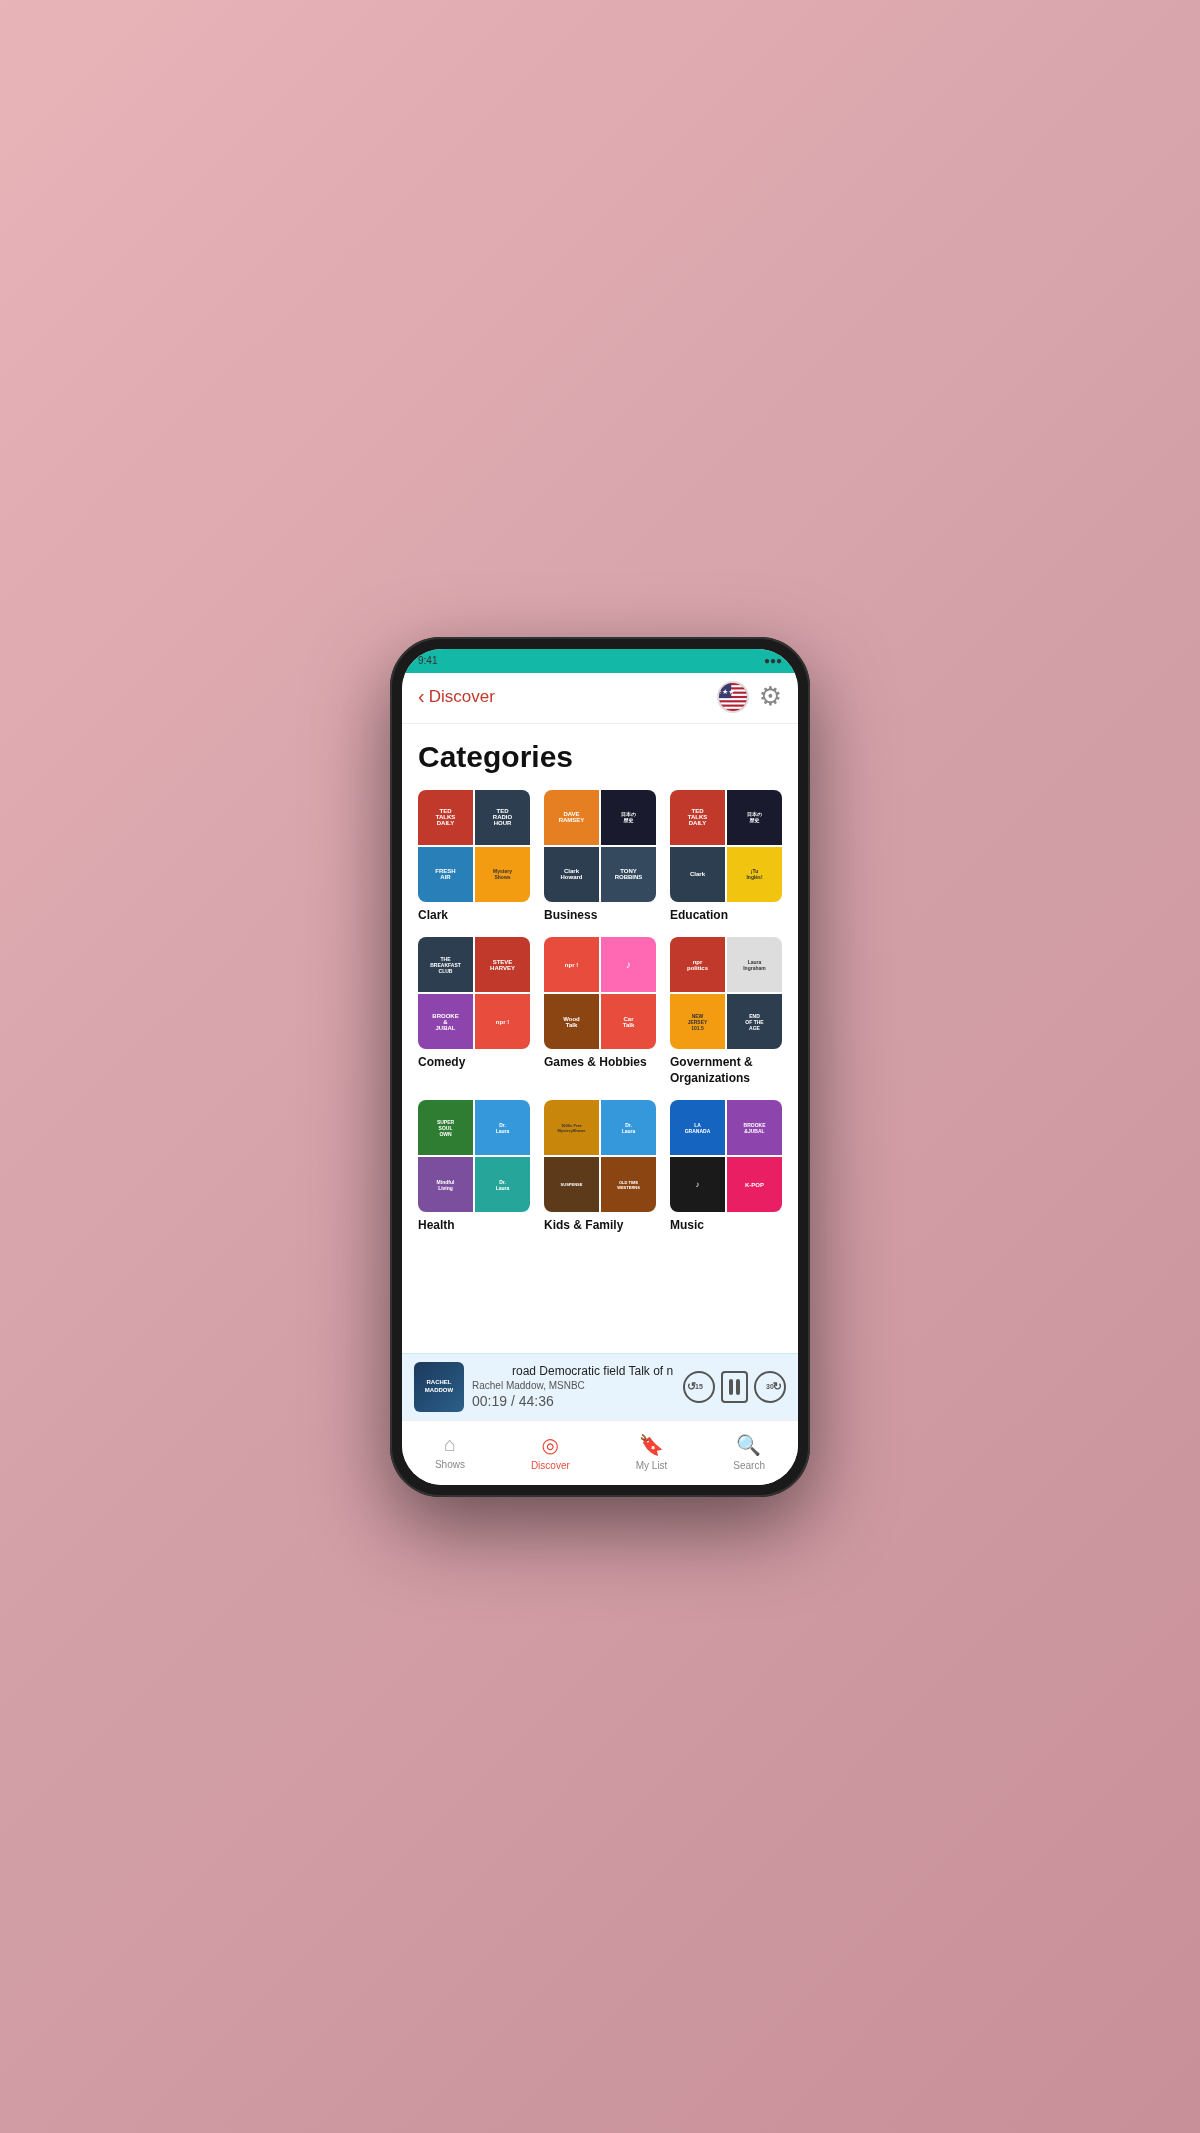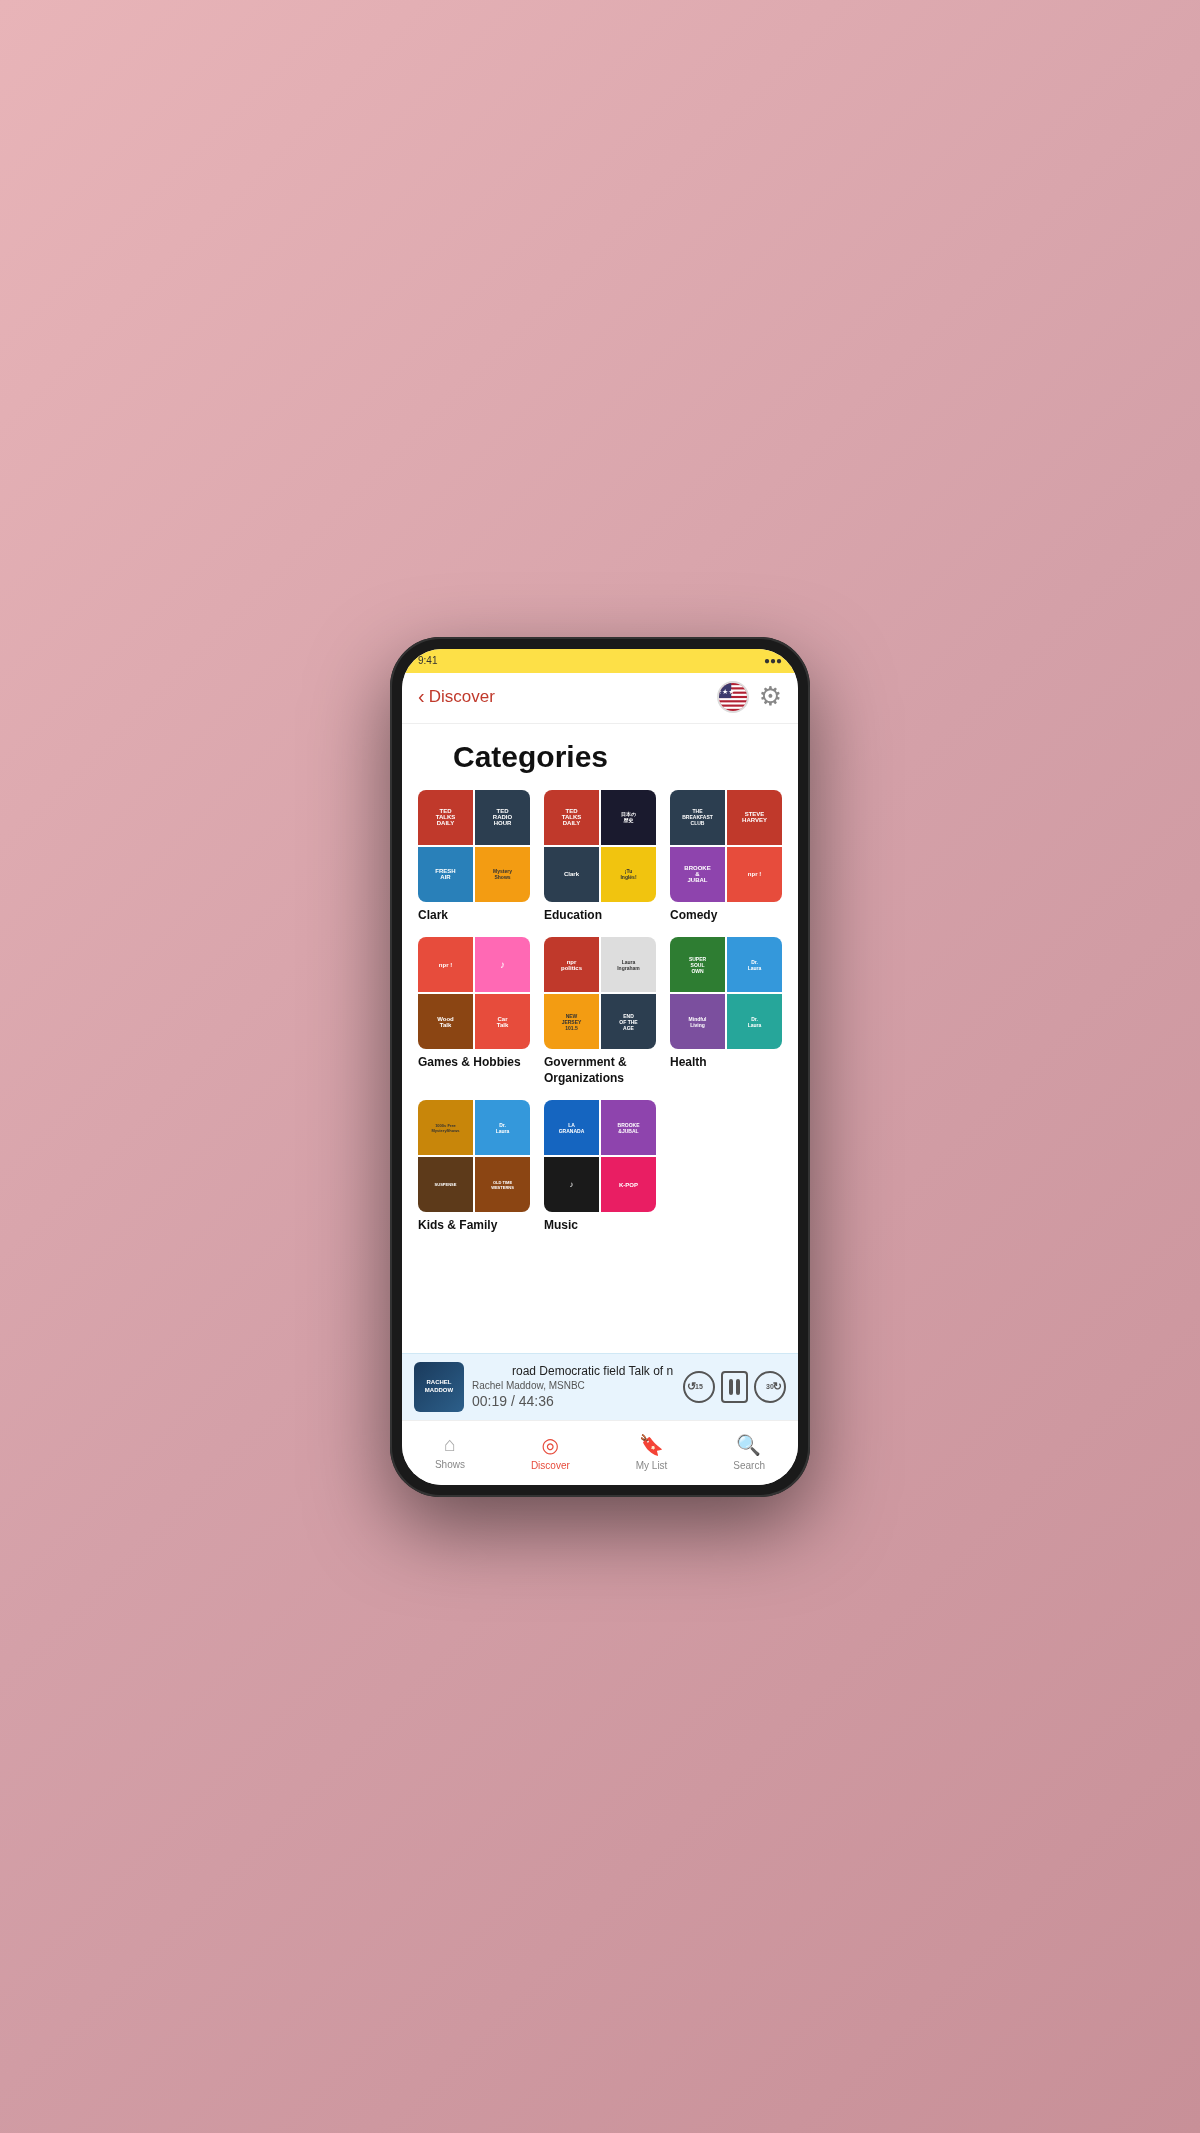--- a/index.html
+++ b/index.html
@@ -24,21 +24,21 @@
       width: 100%;
       height: 100%;
       background: #f5f5f5;
       border-radius: 40px;
       overflow: hidden;
       display: flex;
       flex-direction: column;
     }
     
     .status-bar {
-      background: #fde047;
+      background: #14b8a6;
       height: 24px;
       display: flex;
       align-items: center;
       justify-content: space-between;
       padding: 0 16px;
       font-size: 10px;
       color: #333;
     }
     
     .header {
@@ -88,21 +88,20 @@
       flex: 1;
       overflow-y: auto;
       background: white;
       padding: 16px;
     }
     .page-title {
       font-size: 30px;
       font-weight: 700;
       color: #111;
       margin-bottom: 16px;
-      margin-left: 35px;
     }
     
     .categories-grid {
       display: grid;
       grid-template-columns: repeat(3, 1fr);
       gap: 14px;
     }
     .category-item {
       display: flex;
       flex-direction: column;
@@ -337,20 +336,29 @@
         <div class="category-item">
           <div class="category-mosaic">
             <div class="mosaic-cell arts-1">TED<br>TALKS<br>DAILY</div>
             <div class="mosaic-cell arts-2">TED<br>RADIO<br>HOUR</div>
             <div class="mosaic-cell arts-3">FRESH<br>AIR</div>
             <div class="mosaic-cell arts-4">Mystery<br>Shows</div>
           </div>
           <span class="category-label">Clark</span>
         </div>
 
+        <div class="category-item">
+          <div class="category-mosaic">
+            <div class="mosaic-cell biz-1">DAVE<br>RAMSEY</div>
+            <div class="mosaic-cell biz-2">日本の<br>歴史</div>
+            <div class="mosaic-cell biz-3">Clark<br>Howard</div>
+            <div class="mosaic-cell biz-4">TONY<br>ROBBINS</div>
+          </div>
+          <span class="category-label">Business</span>
+        </div>
 
         <div class="category-item">
           <div class="category-mosaic">
             <div class="mosaic-cell edu-1">TED<br>TALKS<br>DAILY</div>
             <div class="mosaic-cell edu-2">日本の<br>歴史</div>
             <div class="mosaic-cell edu-3">Clark</div>
             <div class="mosaic-cell edu-4">¡Tu<br>Inglés!</div>
           </div>
           <span class="category-label">Education</span>
         </div>

